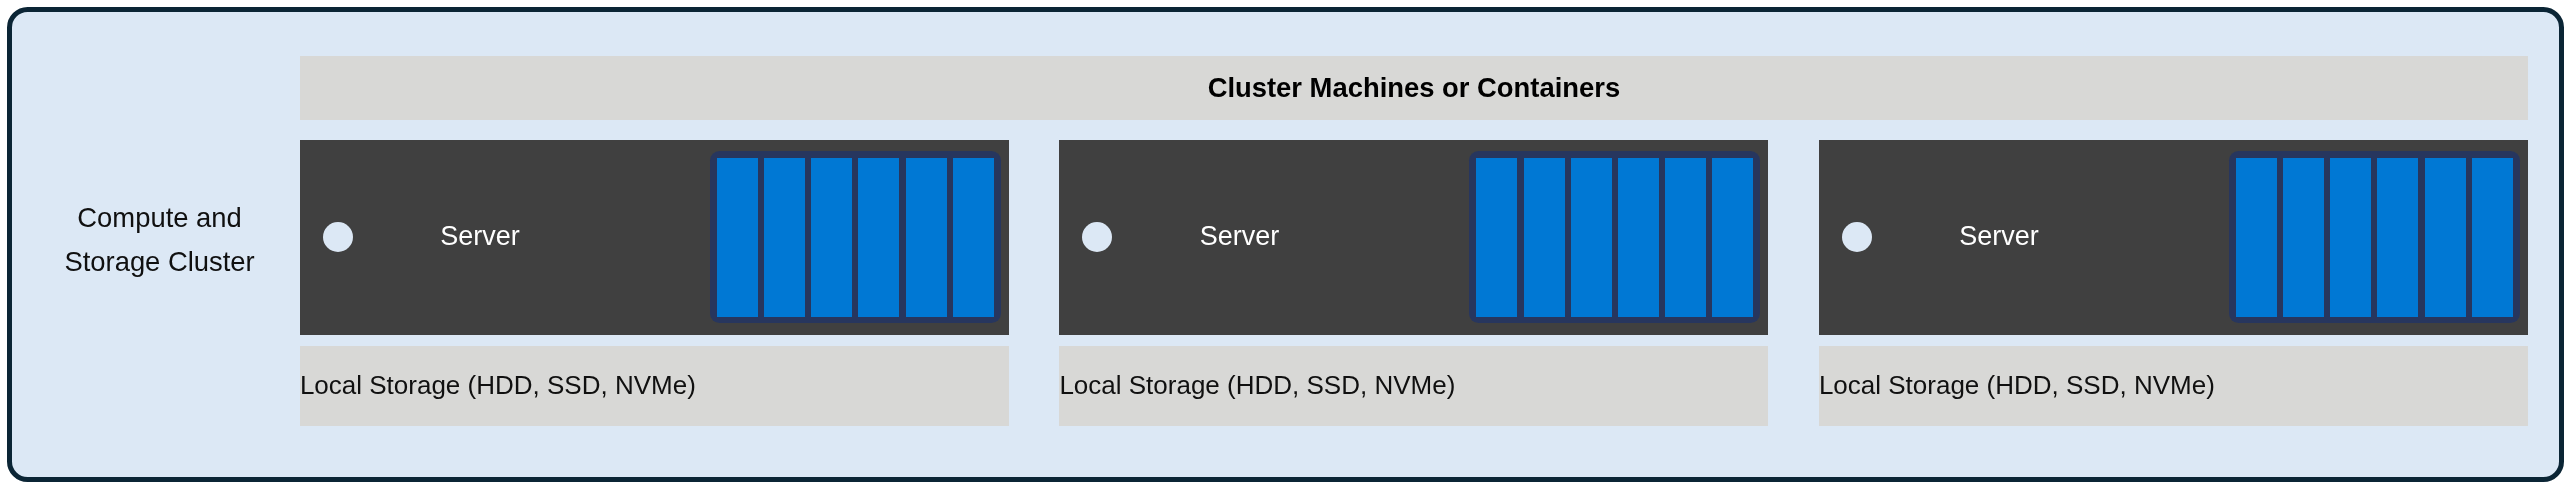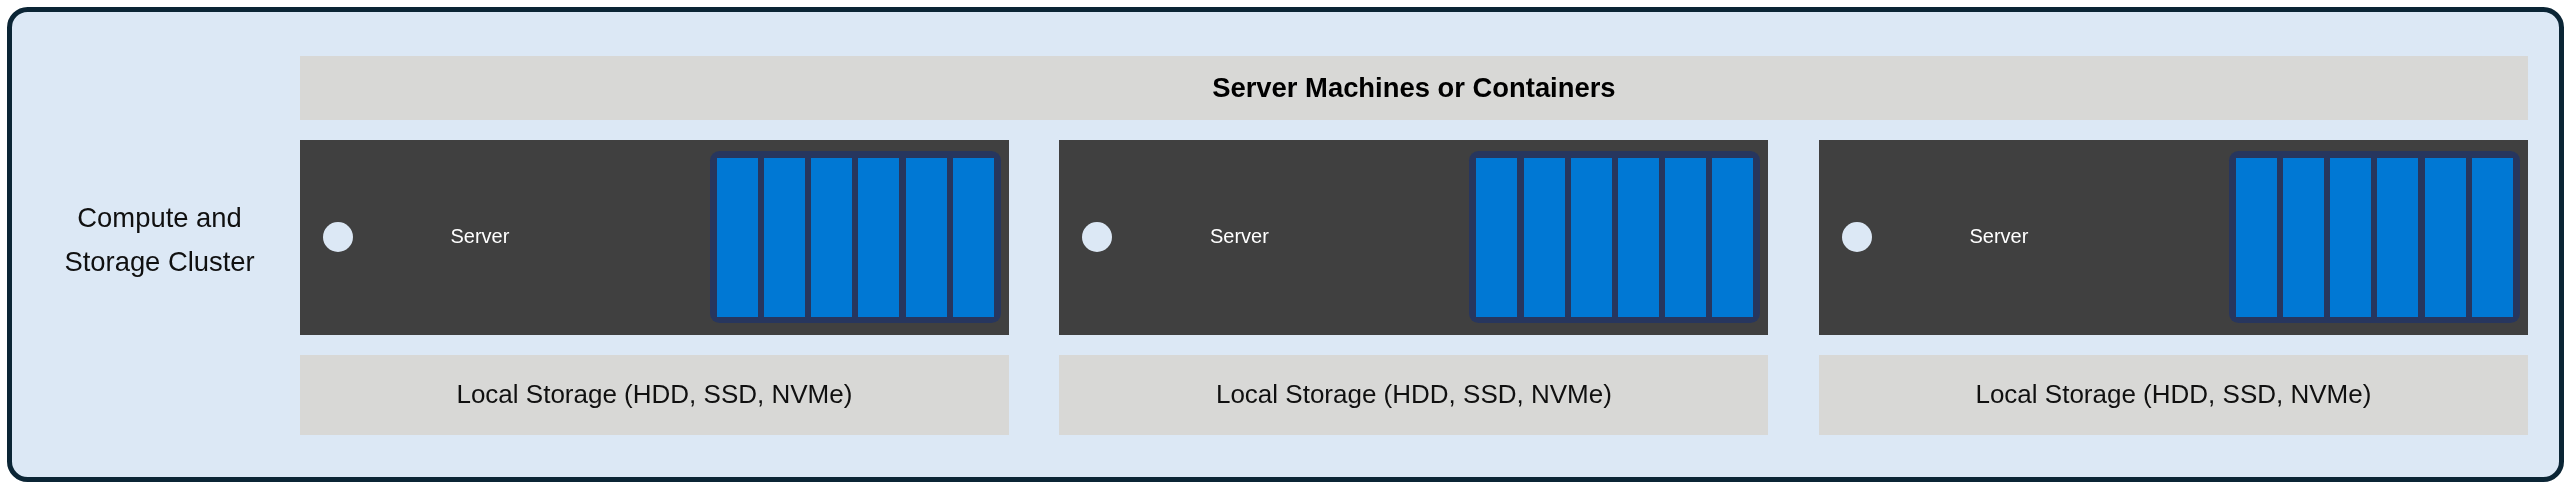--- a/index.html
+++ b/index.html
@@ -98,21 +98,21 @@
     height: 30px;
     border-radius: 50%;
     background: #dce8f5;
     flex: 0 0 auto;
   }
 
   .server-label {
     flex: 1 1 auto;
     text-align: center;
     color: #ffffff;
-    font-size: 20px;
+    font-size: 27px;
     padding-right: 103px;
     padding-bottom: 2.7px;
     white-space: nowrap;
   }
 
   
   .drive-array {
     flex: 0 0 auto;
     display: flex;
     flex-direction: row;
@@ -125,43 +125,43 @@
     box-sizing: border-box;
   }
 
   .drive {
     width: 41px;
     background: #0078d4;
   }
 
   
   .storage-strip {
-    margin-top: 20px;
+    margin-top: 11px;
     height: 80px;
     background: #d8d8d6;
     display: flex;
     align-items: center;
-    justify-content: center;
+    justify-content: flex-start;
     font-size: 26px;
     color: #101010;
     white-space: nowrap;
   }
 </style>
 </head>
 <body>
 
 <div id="canvas">
 
   <div class="cluster-box">
 
     <div class="cluster-label">Compute and
 Storage Cluster</div>
 
     <div class="vm-banner">
-      <span>Server Machines or Containers</span>
+      <span>Cluster Machines or Containers</span>
     </div>
 
     <div class="columns">
 
       <div class="column">
         <div class="server-box">
           <span class="server-led"></span>
           <span class="server-label">Server</span>
           <span class="drive-array">
             <span class="drive"></span>

